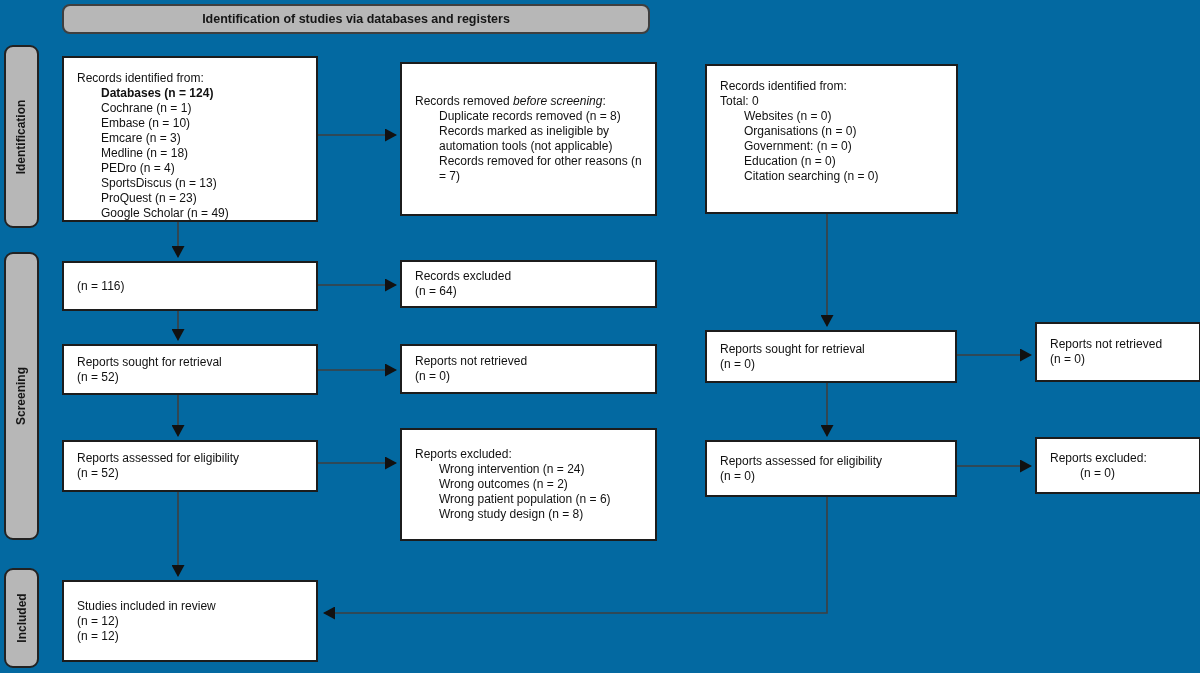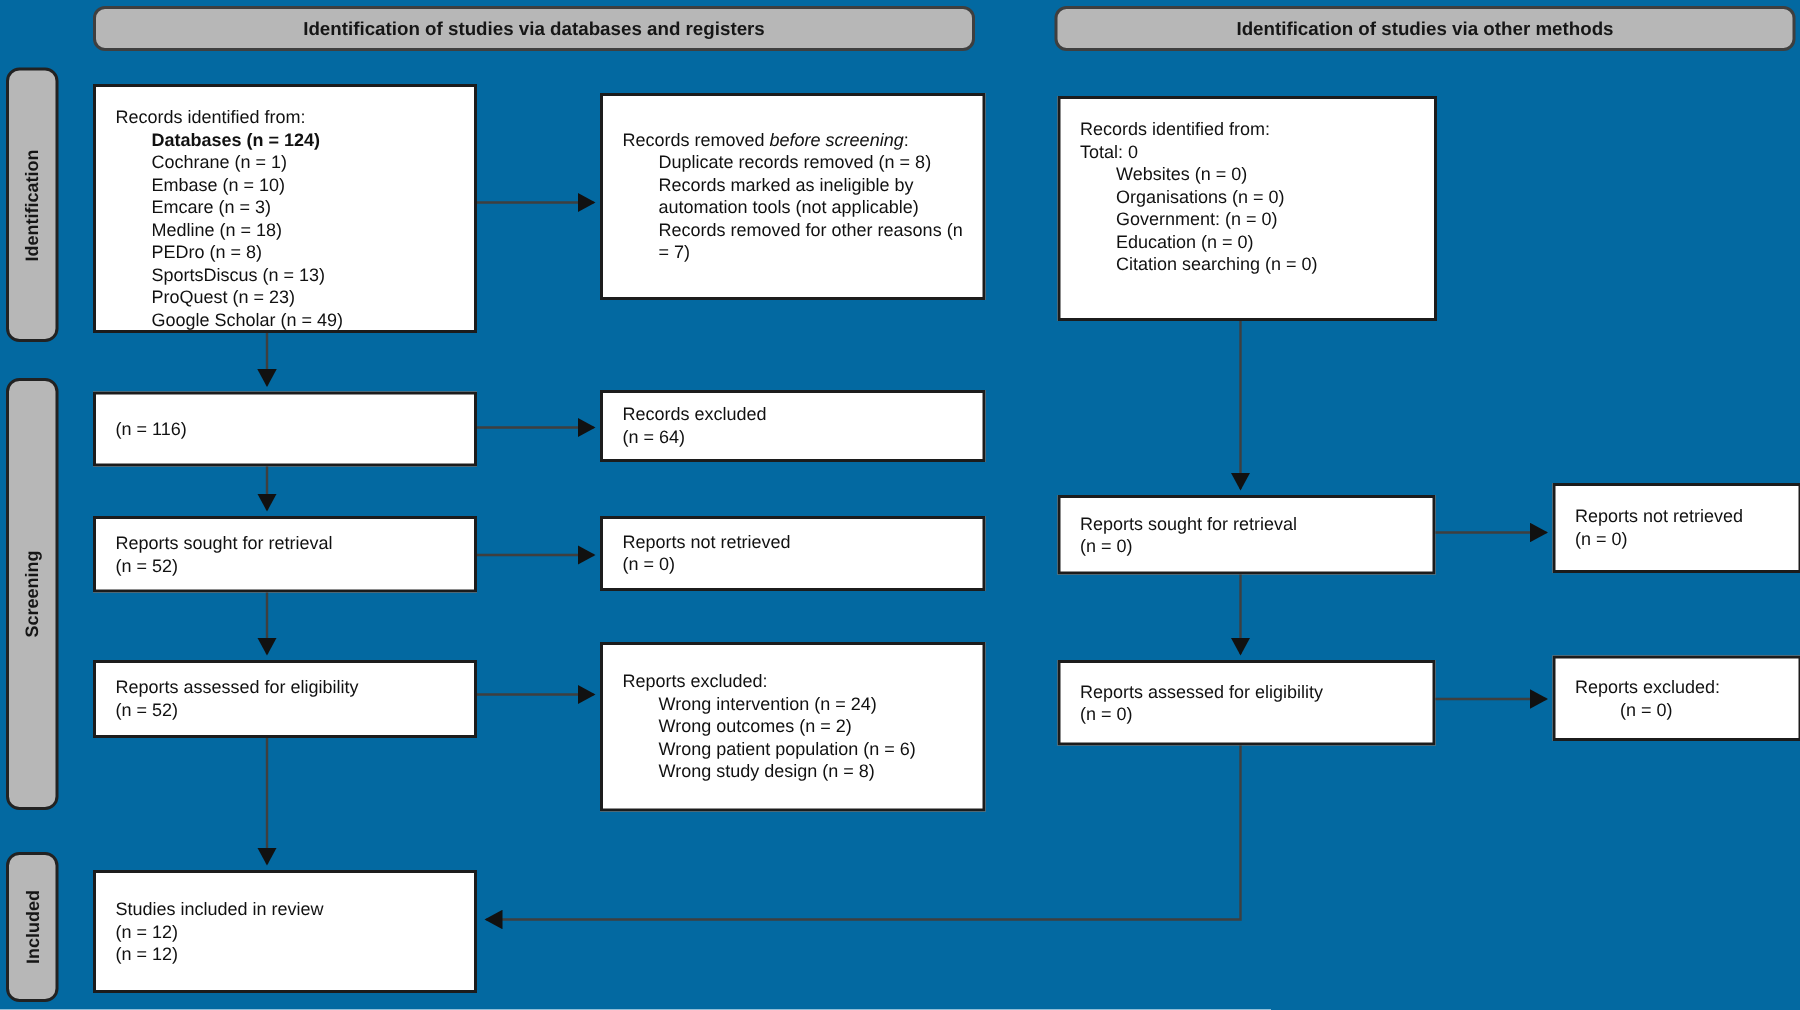--- a/index.html
+++ b/index.html
@@ -72,42 +72,39 @@
   }
 </style>
 </head>
 <body>
 
 <div id="canvas">
 
   <div class="header" style="left:62px; top:4px; width:588px; height:30px;">
     <span>Identification of studies via databases and registers</span>
   </div>
-  <div class="header" style="left:703px; top:4px; width:494px; height:30px;">
-    <span>Identification of studies via other methods</span>
-  </div>
 
   <div class="side-label" style="left:4px; top:45px; width:35px; height:183px;">
     <span>Identification</span>
   </div>
   <div class="side-label" style="left:4px; top:252px; width:35px; height:288px;">
     <span>Screening</span>
   </div>
   <div class="side-label" style="left:4px; top:568px; width:35px; height:100px;">
     <span>Included</span>
   </div>
 
   <div class="box top-align" style="left:62px; top:56px; width:256px; height:166px;">
     <div>Records identified from:</div>
     <div class="indent bold">Databases (n = 124)</div>
     <div class="indent">Cochrane (n = 1)</div>
     <div class="indent">Embase (n = 10)</div>
     <div class="indent">Emcare (n = 3)</div>
     <div class="indent">Medline (n = 18)</div>
-    <div class="indent">PEDro (n = 8)</div>
+    <div class="indent">PEDro (n = 4)</div>
     <div class="indent">SportsDiscus (n = 13)</div>
     <div class="indent">ProQuest (n = 23)</div>
     <div class="indent">Google Scholar (n = 49)</div>
   </div>
 
   <div class="box" style="left:62px; top:261px; width:256px; height:50px;">
     <div>(n = 116)</div>
   </div>
 
   <div class="box" style="left:62px; top:344px; width:256px; height:51px;">
@@ -119,21 +116,21 @@
     <div>Reports assessed for eligibility</div>
     <div>(n = 52)</div>
   </div>
 
   <div class="box" style="left:62px; top:580px; width:256px; height:82px;">
     <div>Studies included in review</div>
     <div>(n = 12)</div>
     <div>(n = 12)</div>
   </div>
 
-  <div class="box" style="left:400px; top:62px; width:257px; height:138px;">
+  <div class="box" style="left:400px; top:62px; width:257px; height:154px;">
     <div>
       <span>Records removed </span><span class="it">before screening</span><span>:</span>
     </div>
     <div class="indent">Duplicate records removed  (n = 8)</div>
     <div class="indent">Records marked as ineligible by automation tools (not applicable)</div>
     <div class="indent">Records removed for other reasons (n = 7)</div>
   </div>
 
   <div class="box" style="left:400px; top:260px; width:257px; height:48px;">
     <div>Records excluded</div>

